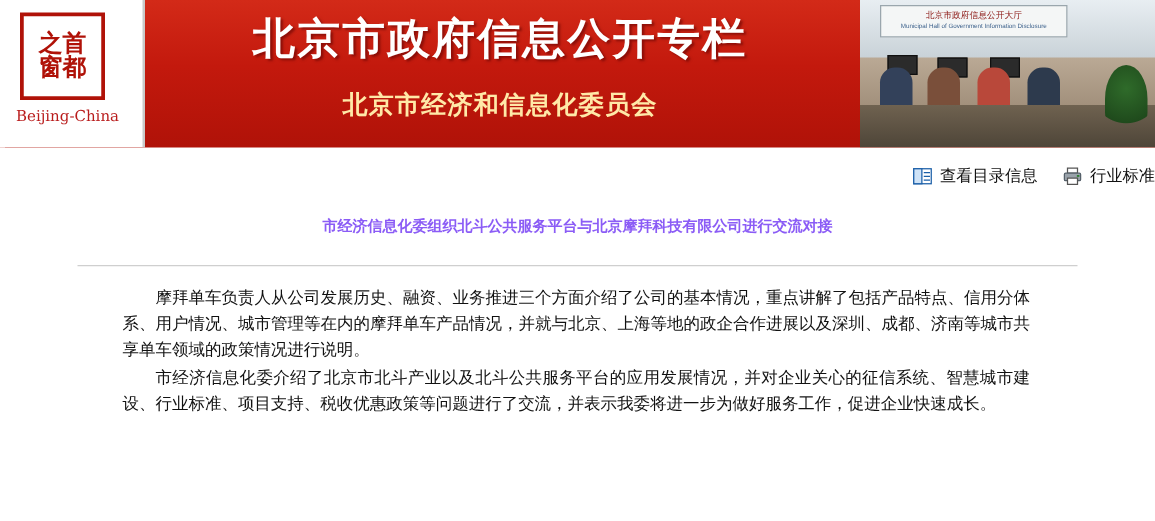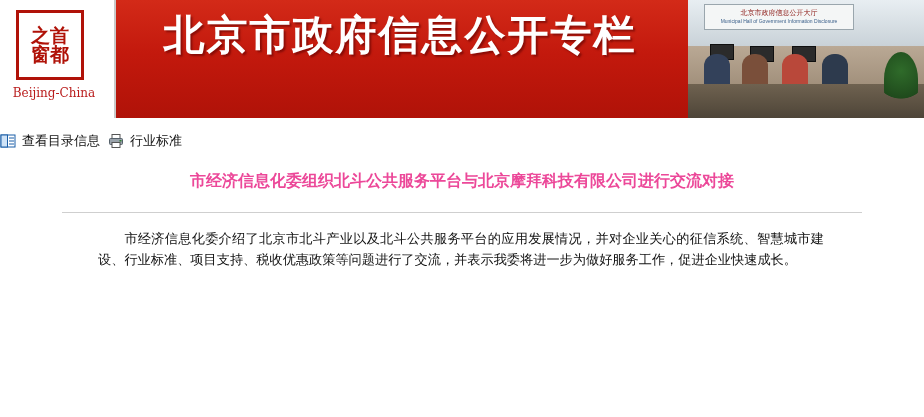--- a/index.html
+++ b/index.html
@@ -63,21 +63,21 @@
   }
   .banner-title {
     position: absolute;
     left: 120px;
     top: 8px;
     width: 560px;
     text-align: center;
     color: #ffffff;
     font-family: "DejaVu Serif", serif;
     font-weight: bold;
-    font-size: 41px;
+    font-size: 34px;
     letter-spacing: 2px;
     text-shadow: 2px 2px 2px rgba(90,0,0,0.55);
     white-space: nowrap;
   }
   .banner-subtitle {
     position: absolute;
     left: 120px;
     top: 70px;
     width: 560px;
     text-align: center;
@@ -140,22 +140,22 @@
     border: 1px solid #101010;
   }
 
   
   .toolbar {
     position: absolute;
     left: 0; top: 118px;
     width: 924px; height: 46px;
     display: flex;
     align-items: center;
-    justify-content: flex-start;
-    gap: 8px;
+    justify-content: flex-end;
+    gap: 20px;
     font-size: 13px;
     color: #1a1a1a;
   }
   .tool-link {
     display: inline-flex;
     align-items: center;
     gap: 6px;
     cursor: pointer;
     color: #111;
     text-decoration: none;
@@ -163,22 +163,22 @@
   .ic { display:inline-block; width:16px; height:16px; }
 
   
   .article-title {
     position: absolute;
     left: 62px; top: 168px;
     width: 800px;
     text-align: center;
     font-family: "DejaVu Sans", sans-serif;
     font-weight: bold;
-    font-size: 16px;
-    color: #ec4899;
+    font-size: 12px;
+    color: #8b5cf6;
     line-height: 26px;
   }
   .rule {
     position: absolute;
     left: 62px; top: 212px;
     width: 800px;
     height: 1px;
     background: #cfcfcf;
   }
   .body-text {
@@ -218,20 +218,21 @@
         <span>之</span>
         <span>首</span>
         <span>窗</span>
         <span>都</span>
       </div>
     </div>
     <div class="logo-sub">Beijing-China</div>
   </div>
 
   <div class="banner-title">北京市政府信息公开专栏</div>
+  <div class="banner-subtitle">北京市经济和信息化委员会</div>
 
   <div class="banner-photo">
     <div class="photo-backwall"></div>
     <div class="photo-signboard">
       <div>北京市政府信息公开大厅</div>
       <div class="en">Municipal Hall of Government Information Disclosure</div>
     </div>
     <div class="photo-monitor" style="left:22px; top:44px;"></div>
     <div class="photo-monitor" style="left:62px; top:46px;"></div>
     <div class="photo-monitor" style="left:104px; top:46px;"></div>
@@ -271,14 +272,15 @@
       </svg>
     </span>
     <span>行业标准</span>
   </a>
 </div>
 
 <div class="article-title">市经济信息化委组织北斗公共服务平台与北京摩拜科技有限公司进行交流对接</div>
 <div class="rule"></div>
 
 <div class="body-text">
+  <p>摩拜单车负责人从公司发展历史、融资、业务推进三个方面介绍了公司的基本情况，重点讲解了包括产品特点、信用分体系、用户情况、城市管理等在内的摩拜单车产品情况，并就与北京、上海等地的政企合作进展以及深圳、成都、济南等城市共享单车领域的政策情况进行说明。</p>
   <p>市经济信息化委介绍了北京市北斗产业以及北斗公共服务平台的应用发展情况，并对企业关心的征信系统、智慧城市建设、行业标准、项目支持、税收优惠政策等问题进行了交流，并表示我委将进一步为做好服务工作，促进企业快速成长。</p>
 </div>
 
 </body></html>

